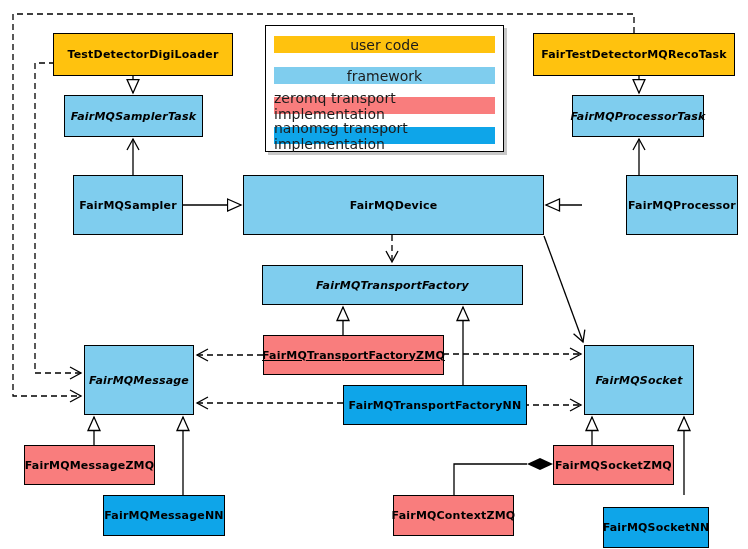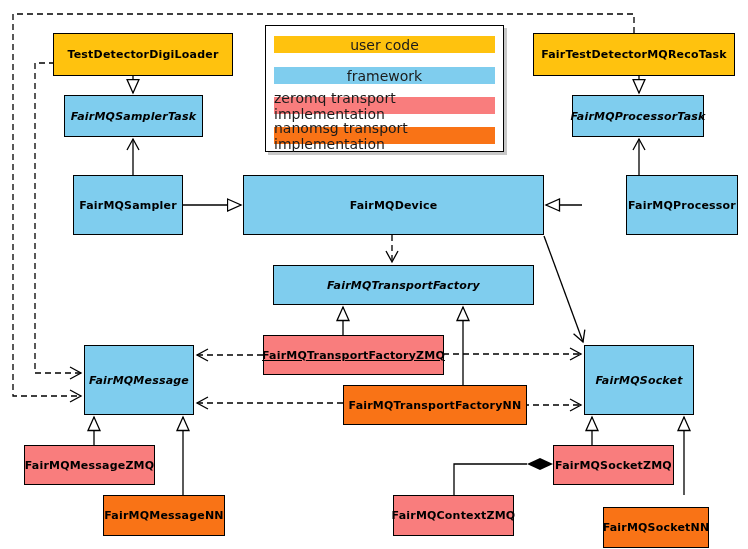--- a/index.html
+++ b/index.html
@@ -29,21 +29,21 @@
     font-size: 11px;
     letter-spacing: 0.2px;
     color: #000;
     white-space: nowrap;
     text-align: center;
   }
   .italic { font-style: italic; }
   .user     { background: #FFC20E; }
   .framework{ background: #7FCDEE; }
   .zeromq   { background: #F97D7D; }
-  .nanomsg  { background: #f97316; }
+  .nanomsg  { background: #0ea5e9; }
   .legend {
     position: absolute;
     left: 265px; top: 25px;
     width: 239px; height: 127px;
     background: #ffffff;
     border: 1.5px solid #000;
     box-sizing: border-box;
     box-shadow: 3px 3px 0 #c8c8c8;
     z-index: 2;
   }
@@ -124,21 +124,21 @@
   <div class="node framework italic" style="left:64px; top:95px; width:139px; height:42px;">FairMQSamplerTask</div>
 
   <div class="node framework italic" style="left:572px; top:95px; width:132px; height:42px;">FairMQProcessorTask</div>
 
   <div class="node framework" style="left:73px; top:175px; width:110px; height:60px;">FairMQSampler</div>
 
   <div class="node framework" style="left:243px; top:175px; width:301px; height:60px;">FairMQDevice</div>
 
   <div class="node framework" style="left:582px; top:175px; width:112px; height:60px;margin-left:44px;">FairMQProcessor</div>
 
-  <div class="node framework italic" style="left:273px; top:265px; width:261px; height:40px;">FairMQTransportFactory</div>
+  <div class="node framework italic" style="left:262px; top:265px; width:261px; height:40px;">FairMQTransportFactory</div>
 
   <div class="node zeromq" style="left:263px; top:335px; width:181px; height:40px;text-decoration:underline;">FairMQTransportFactoryZMQ</div>
 
   <div class="node nanomsg" style="left:343px; top:385px; width:184px; height:40px;">FairMQTransportFactoryNN</div>
 
   <div class="node framework italic" style="left:84px; top:345px; width:110px; height:70px;">FairMQMessage</div>
 
   <div class="node framework italic" style="left:584px; top:345px; width:110px; height:70px;text-align:center;">FairMQSocket</div>
 
   <div class="node zeromq" style="left:24px; top:445px; width:131px; height:40px;">FairMQMessageZMQ</div>

